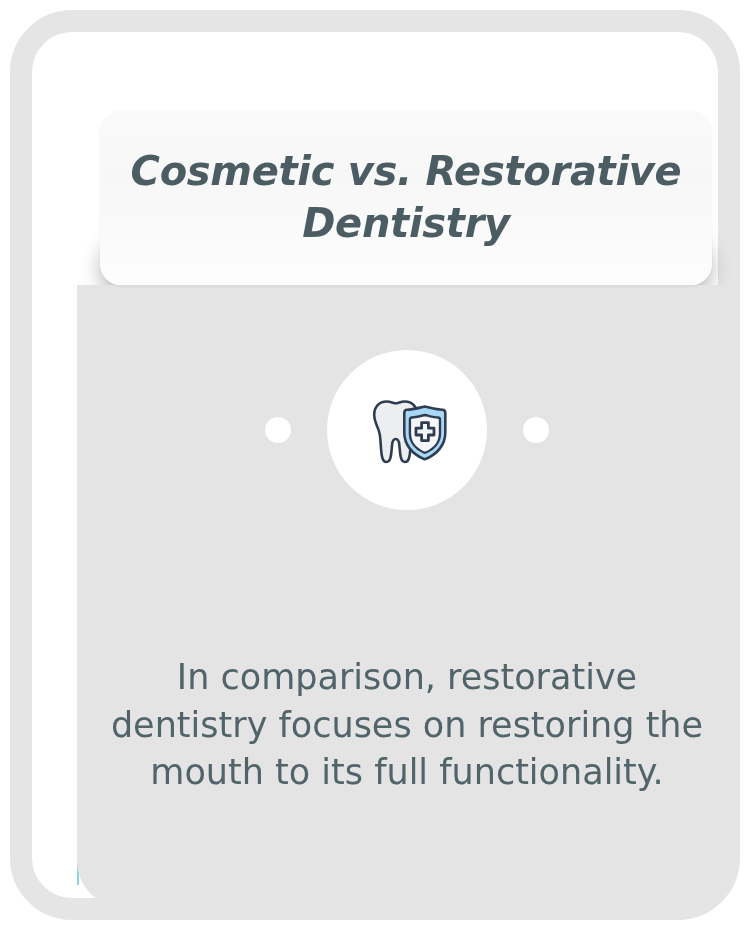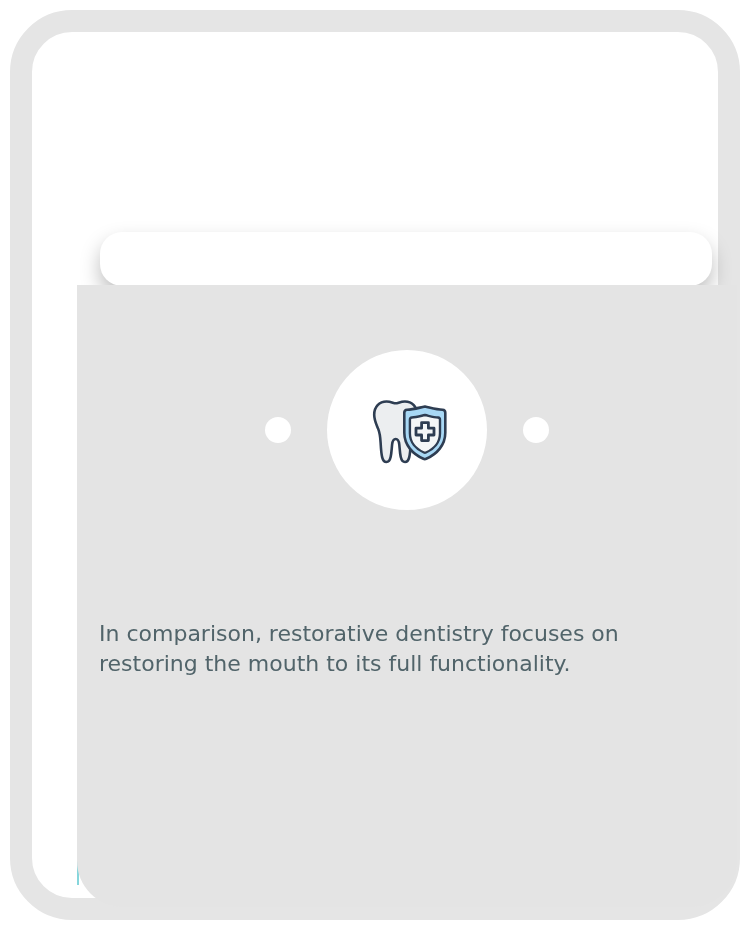--- a/index.html
+++ b/index.html
@@ -118,24 +118,25 @@
     align-items: center;
     justify-content: center;
     flex: 0 0 auto;
   }
   #tooth-shield-icon { display:block; }
 
   
   #body-text {
     position: absolute;
     left: 22px;
-    top: 312px;
+    top: 334px;
     width: 616px;
+    text-align: center;
     font-family: "DejaVu Sans", sans-serif;
-    font-size: 22px;
+    font-size: 35px;
     line-height: 1.36;
     color: #51646a;
   }
 </style>
 </head>
 <body>
 
 <div id="card-frame">
 
   <div id="header-shadow"></div>
@@ -160,14 +161,17 @@
           <path d="M66.6 44.6h6.8v5.6h5.6v6.8h-5.6v5.6h-6.8v-5.6H61v-6.8h5.6z" fill="#f4f6f7" stroke="#2e3d52" stroke-width="2.8" stroke-linejoin="round"></path>
         </svg>
       </div>
 
       <span class="dot"></span>
     </div>
 
     <p id="body-text">In comparison, restorative dentistry focuses on restoring the mouth to its full functionality.</p>
   </div>
 
+  <div id="title-card">
+    <div id="title-text">Cosmetic vs. Restorative Dentistry</div>
+  </div>
 
 </div>
 
 </body></html>

